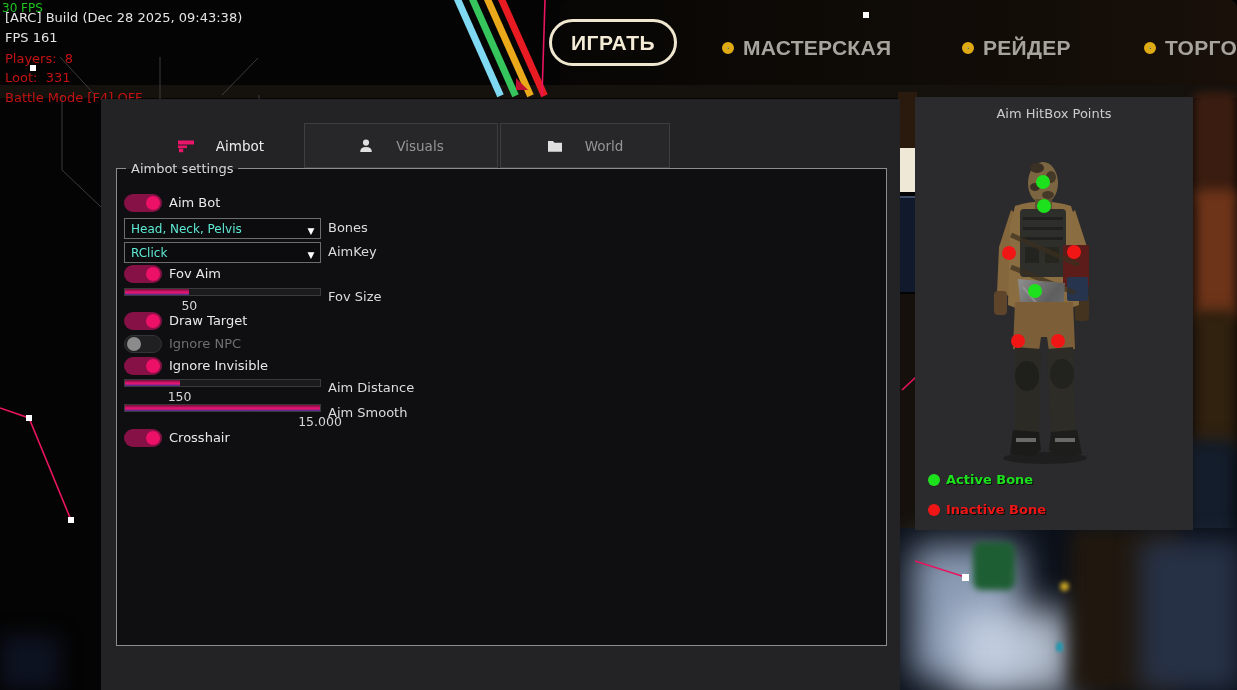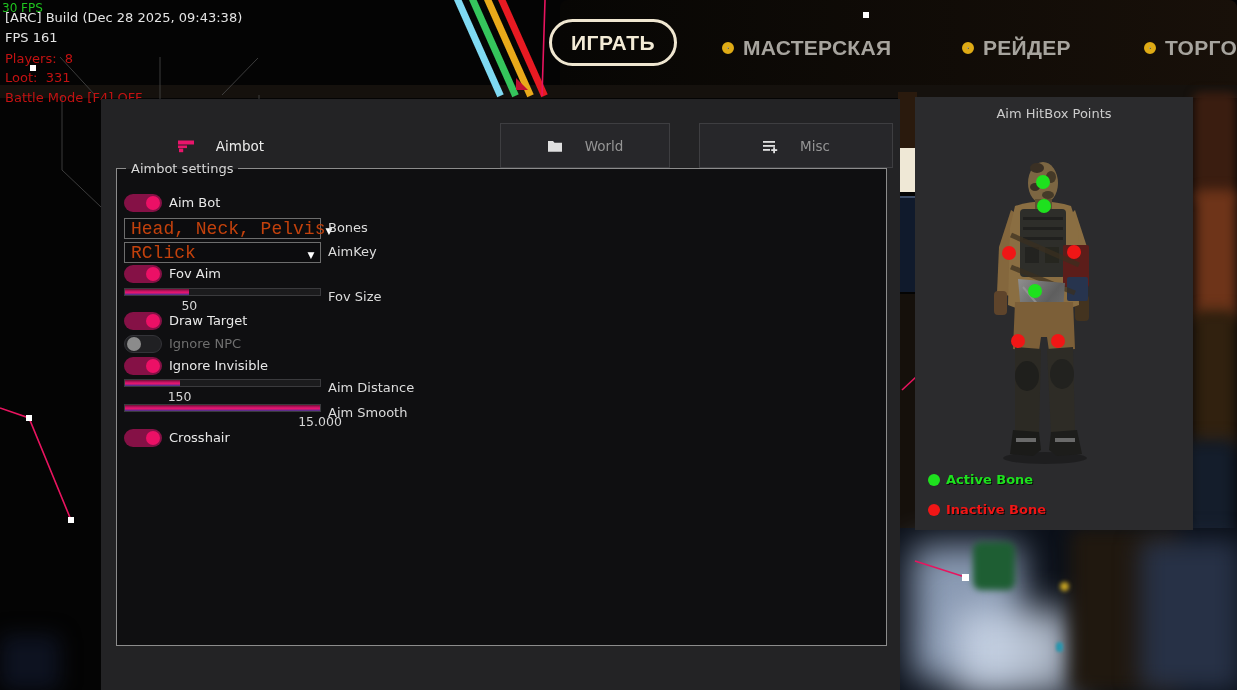--- a/index.html
+++ b/index.html
@@ -61,21 +61,21 @@
                        border-radius:50%; background:#ec1066; }
   .toggle.off { background:#202023; border:1px solid #333338; }
   .toggle.off::after { content:""; position:absolute; left:2px; top:1px; width:14px; height:14px;
                        border-radius:50%; background:#8b8b8b; }
   .toggle-label { position:absolute; left:52px; font-size:13px; color:#e8e8e8; white-space:nowrap; }
   .toggle-label.muted { color:#6f6f6f; }
 
   
   .select { position:absolute; left:7px; width:197px; height:21px; background:#0c0c0e;
             border:1px solid #6d6d6d; display:flex; align-items:center; cursor:pointer; }
-  .select-value { font-size:18px; color:#c2410c; padding-left:6px; flex:1; white-space:nowrap;font-family:Liberation Mono, monospace; }
+  .select-value { font-size:12px; color:#5eead4; padding-left:6px; flex:1; white-space:nowrap; }
   .select-arrow { width:18px; text-align:center; color:#fff; }
   .select-arrow::after { content:"▼"; font-size:9px; }
   .side-label { position:absolute; left:211px; font-size:13px; color:#dcdcdc; white-space:nowrap; }
 
   
   .slider { position:absolute; left:7px; width:197px; height:8px; background:#1b1b1d;
             border:1px solid #3a3a3d; cursor:pointer; }
   .slider-fill { height:100%; width:0;
        background:linear-gradient(180deg,#6f0e35 0%,#c81468 38%,#e8156f 62%,#3a3494 100%); }
   .slider-value { position:absolute; top:9px; transform:translateX(-50%); font-size:12.5px;
@@ -185,38 +185,35 @@
 
   <div class="tab active-tab" style="left:40px;width:160px">
     <svg class="tab-icon" viewBox="0 0 16 16">
       <rect x="0" y="2.5" width="16" height="4" fill="#e8156b"></rect>
       <rect x="0" y="7.5" width="9" height="2.6" fill="#e8156b"></rect>
       <rect x="1" y="10.6" width="4.2" height="3.6" fill="#e8156b"></rect>
     </svg>
     <span class="tab-label">Aimbot</span>
   </div>
 
+  <div class="tab inactive" style="left:203px;width:194px">
+    <svg class="tab-icon" viewBox="0 0 16 16">
+      <circle cx="8" cy="4.6" r="3.1" fill="#e0e0e0"></circle>
+      <path d="M2.2,14 q0,-5 5.8,-5 q5.8,0 5.8,5 z" fill="#e0e0e0"></path>
+    </svg>
+    <span class="tab-label">Visuals</span>
+  </div>
 
   <div class="tab inactive" style="left:399px;width:170px">
     <svg class="tab-icon" viewBox="0 0 16 16">
       <path d="M1,3 h5 l1.5,1.8 H15 v9 H1 z" fill="#e0e0e0"></path>
     </svg>
     <span class="tab-label">World</span>
   </div>
 
-  <div class="tab inactive" style="left:598px;width:194px">
-    <svg class="tab-icon" viewBox="0 0 16 16">
-      <rect x="1" y="3" width="12" height="1.8" fill="#e0e0e0"></rect>
-      <rect x="1" y="7" width="12" height="1.8" fill="#e0e0e0"></rect>
-      <rect x="1" y="11" width="7" height="1.8" fill="#e0e0e0"></rect>
-      <rect x="11.2" y="9.2" width="1.8" height="6" fill="#e0e0e0"></rect>
-      <rect x="9.2" y="11.2" width="6" height="1.8" fill="#e0e0e0"></rect>
-    </svg>
-    <span class="tab-label">Misc</span>
-  </div>
 
   <div class="groupbox">
     <span class="group-legend">Aimbot settings</span>
 
     <div class="toggle on" style="top:25px"></div>
     <span class="toggle-label" style="top:26px">Aim Bot</span>
 
     <div class="select" style="top:49px">
       <span class="select-value">Head, Neck, Pelvis</span>
       <span class="select-arrow"></span>

